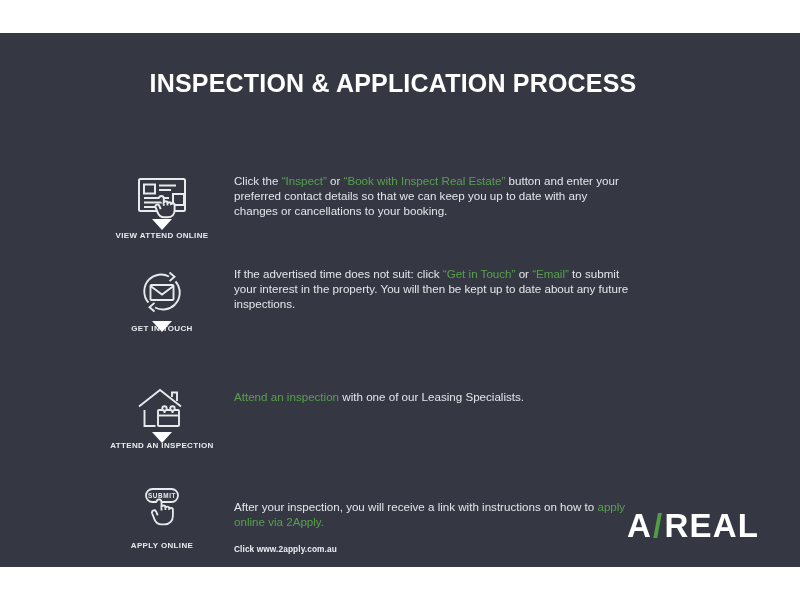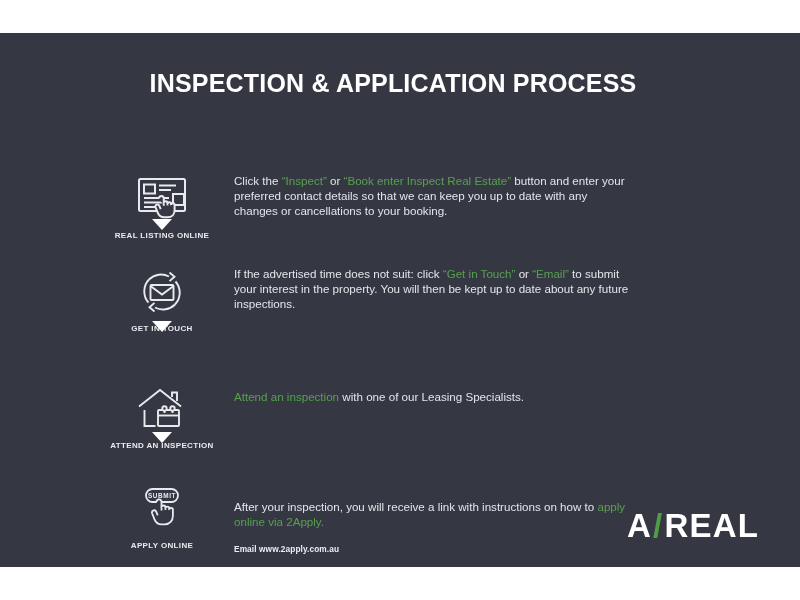--- a/index.html
+++ b/index.html
@@ -131,24 +131,24 @@
           <rect x="38" y="18" width="11" height="11"></rect>
           <line x1="9" y1="22" x2="34" y2="22"></line>
           <line x1="9" y1="26.5" x2="30" y2="26.5"></line>
           <line x1="9" y1="31" x2="22" y2="31"></line>
           <path d="M24 22.5c0-1.4 1.1-2.5 2.4-2.5s2.4 1.1 2.4 2.5v7.2" fill="#353843"></path>
           <path d="M28.8 27.2c0-1.1.9-1.9 1.9-1.9s1.9.8 1.9 1.9v2.2" fill="#353843"></path>
           <path d="M32.6 28.1c0-1 .8-1.8 1.8-1.8s1.8.8 1.8 1.8v2" fill="#353843"></path>
           <path d="M36.2 29c0-1 .8-1.7 1.7-1.7s1.7.7 1.7 1.7v5.2c0 4-2.6 7.1-7 7.1h-3.3c-3.4 0-5.6-2-6.6-4.6l-2.2-5.5c-.4-1.1.2-2.3 1.3-2.6 1-.3 2.1.2 2.5 1.2l1.4 3.3" fill="#353843"></path>
         </svg>
       </div>
-      <div class="icon-label">REAL LISTING ONLINE</div>
+      <div class="icon-label">VIEW ATTEND ONLINE</div>
     </div>
     <div class="body-col">
-      <span>Click the </span><span class="green">“Inspect”</span><span> or </span><span class="green">“Book enter Inspect Real Estate”</span><span> button and enter your preferred contact details so that we can keep you up to date with any changes or cancellations to your booking.</span>
+      <span>Click the </span><span class="green">“Inspect”</span><span> or </span><span class="green">“Book with Inspect Real Estate”</span><span> button and enter your preferred contact details so that we can keep you up to date with any changes or cancellations to your booking.</span>
     </div>
   </div>
 
   <div class="arrow" style="top:186px;"></div>
 
   <div class="step" style="top:233px;">
     <div class="icon-col">
       <div class="icon-box">
         <svg width="52" height="48" viewBox="0 0 52 48" fill="none" stroke="#e9eaee" stroke-width="1.9">
           <path d="M39.5 13.5A17 17 0 0 1 39 36.5"></path>
@@ -203,21 +203,21 @@
           <path d="M19.5 17c0-1.5 1.1-2.6 2.5-2.6s2.5 1.1 2.5 2.6v8.5" fill="#353843"></path>
           <path d="M24.5 22.5c0-1.1.9-2 2-2s2 .9 2 2v2.6" fill="#353843"></path>
           <path d="M28.5 23.6c0-1.1.9-1.9 1.9-1.9s1.9.8 1.9 1.9v2.2" fill="#353843"></path>
           <path d="M32.3 24.7c0-1 .8-1.8 1.8-1.8s1.8.8 1.8 1.8v6.1c0 5-3.2 8.6-8.1 8.6h-3.2c-3.6 0-6-2.2-7.1-5l-2.4-6.1c-.4-1.2.2-2.5 1.4-2.9 1.1-.4 2.3.2 2.7 1.3l1.5 3.6" fill="#353843"></path>
         </svg>
       </div>
       <div class="icon-label">APPLY ONLINE</div>
     </div>
     <div class="body-col" style="top:4px; position:relative;margin-top:12px;">
       <span>After your inspection, you will receive a link with instructions on how to </span><span class="green">apply online via 2Apply.</span>
-      <div class="visit">Email www.2apply.com.au</div>
+      <div class="visit">Click www.2apply.com.au</div>
     </div>
   </div>
 
   <div id="logo">
     <span>A</span>
     <span class="slash">/</span>
     <span>REAL</span>
   </div>
 
 </div>

